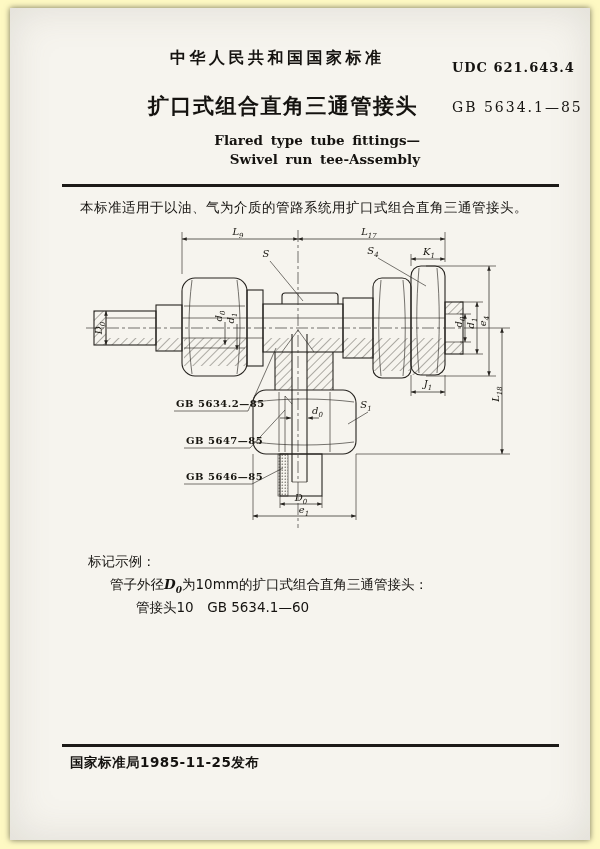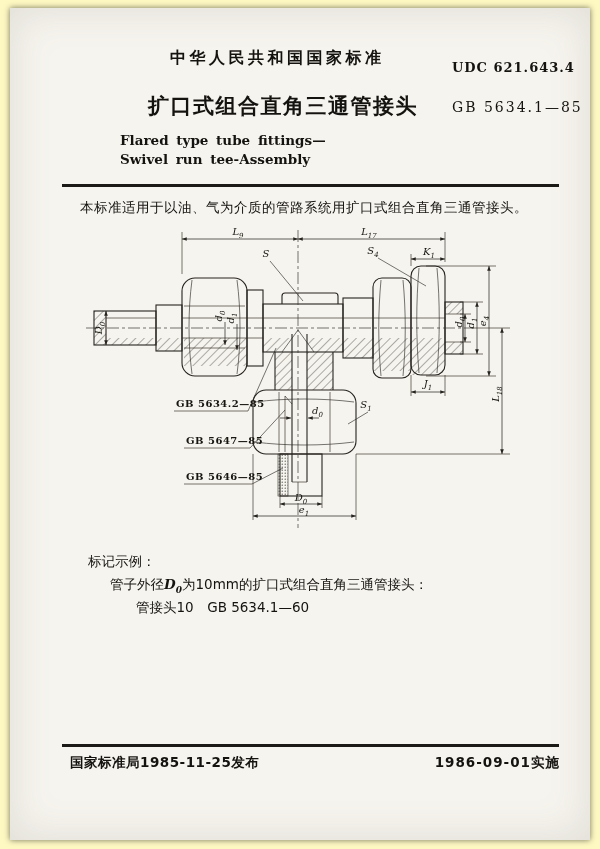--- a/index.html
+++ b/index.html
@@ -13,21 +13,21 @@
     background:#f6f4ee;
     box-shadow:0 0 6px rgba(0,0,0,.55), inset 0 0 40px rgba(120,115,100,.18);
   }
   .abs{position:absolute; white-space:nowrap; color:#151310;}
   .org-line{left:170px; top:48px; font-size:16px; font-weight:bold; letter-spacing:3.5px;}
   .udc{left:452px; top:60px; font-size:13px; font-weight:bold; letter-spacing:1px;
        font-family:"DejaVu Serif", serif;}
   .title-cn{left:148px; top:92px; font-size:21px; font-weight:bold; letter-spacing:1.5px;}
   .gb-no{left:452px; top:99px; font-size:14px; font-weight:normal; letter-spacing:2px;
          font-family:"DejaVu Serif", serif;text-align:center;}
-  .en-block{left:120px; top:131px; width:300px; text-align:left;
+  .en-block{left:120px; top:131px; width:300px; text-align:right;
             font-family:"DejaVu Serif", serif; font-weight:bold; font-size:13.5px;
             line-height:19px; word-spacing:3px;}
   .rule{position:absolute; left:62px; width:497px; height:3px; background:#1c1a17;}
   .rule-top{top:184px;}
   .rule-bottom{top:744px;}
   .scope{left:80px; top:199px; font-size:13.5px; letter-spacing:.5px;}
   .mark-head{left:88px; top:553px; font-size:13.5px;}
   .mark-l1{left:110px; top:576px; font-size:13.5px;}
   .mark-l1 i{font-family:"DejaVu Serif", serif; font-weight:bold;}
   .mark-l1 sub{font-size:9px;}
@@ -206,14 +206,13 @@
     <text class="plab" x="100" y="218">GB 5647—85</text>
     <text class="plab" x="100" y="254">GB 5646—85</text>
   </svg>
 
   <div class="abs mark-head">标记示例：</div>
   <div class="abs mark-l1"><span>管子外径</span><i><span>D</span><sub>0</sub></i><span>为10mm的扩口式组合直角三通管接头：</span></div>
   <div class="abs mark-l2">管接头10　GB 5634.1—60</div>
 
   <div class="rule rule-bottom"></div>
   <div class="abs foot-l">国家标准局1985-11-25发布</div>
-  <div class="abs foot-r">1986-09-01实施</div>
 </div>
 
 </body></html>

